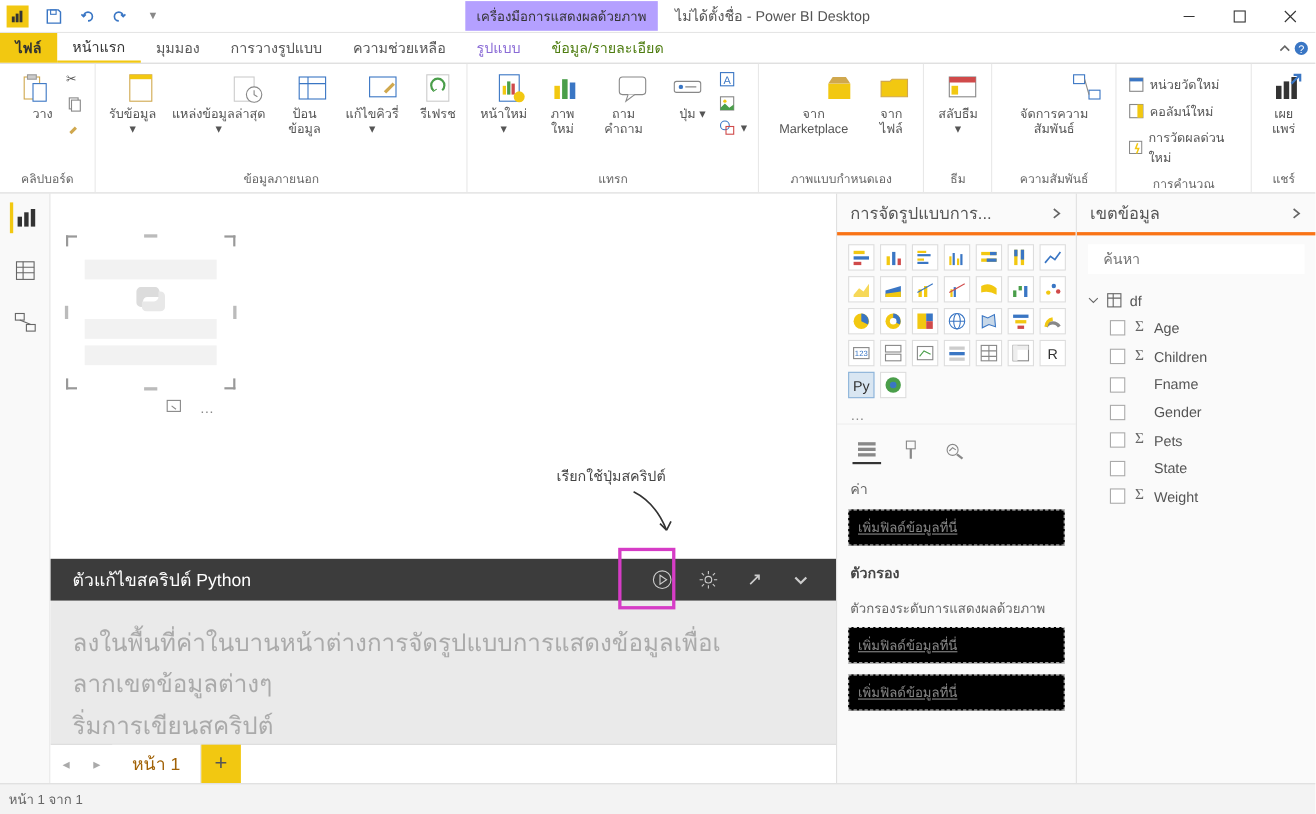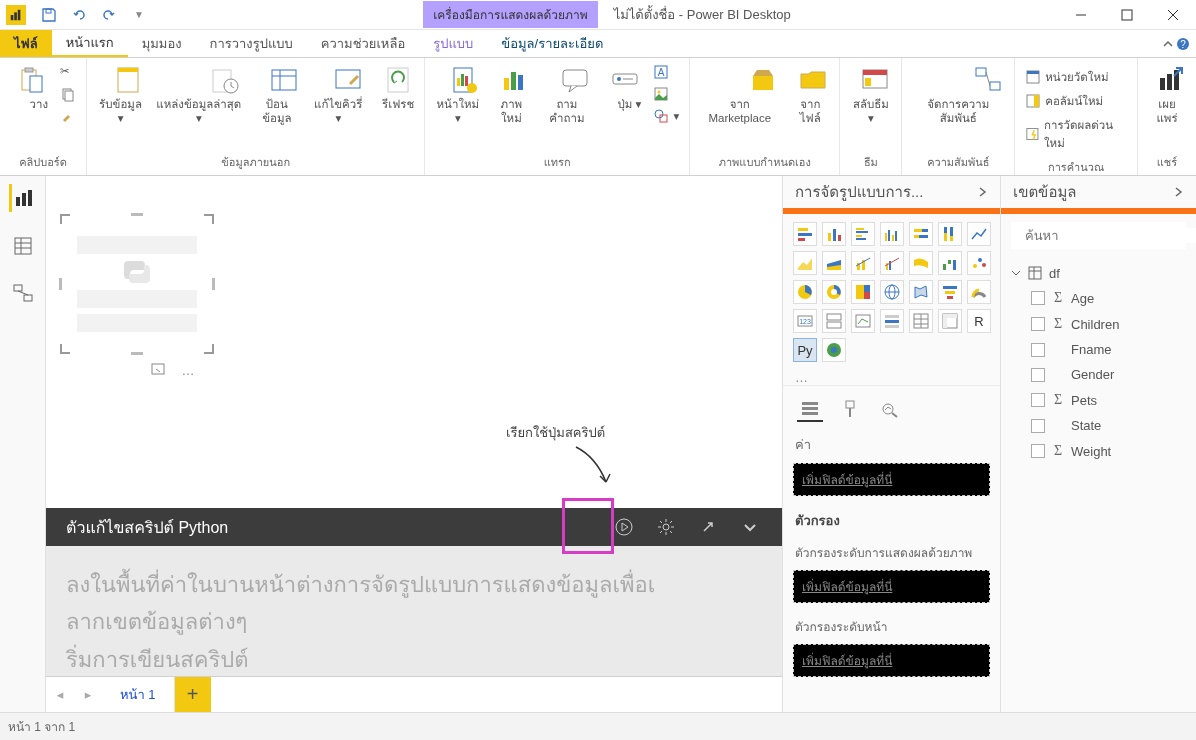--- a/index.html
+++ b/index.html
@@ -67,28 +67,28 @@
 .script-header { height: 38px; background: #3c3c3c; color: #fff; display: flex; align-items: center; padding: 0 20px; margin-top: auto; }
 .script-header .title { flex: 1; font-size: 16px; }
 .script-header .btns { display: flex; gap: 18px; align-items: center; }
 .script-header .sbtn { width: 24px; height: 24px; display: flex; align-items: center; justify-content: center; cursor: pointer; color: #ddd; }
 .highlight-box { position: absolute; border: 3px solid #d63cc6; width: 52px; height: 56px; pointer-events: none; }
 
 .script-body { height: 130px; background: #eaeaea; color: #aaa; font-size: 22px; padding: 20px; line-height: 1.7; overflow: hidden; }
 
 .page-tabs { height: 36px; background: #fff; border-top: 1px solid #d0d0d0; display: flex; align-items: stretch; }
 .page-nav { width: 28px; display: flex; align-items: center; justify-content: center; color: #aaa; cursor: pointer; }
-.page-tab-item { padding: 0 18px; display: flex; align-items: center; font-size: 13px; color: #1d4ed8; cursor: pointer; background: #fff; border-right: 1px solid #e0e0e0; }
+.page-tab-item { padding: 0 18px; display: flex; align-items: center; font-size: 16px; color: #a16207; cursor: pointer; background: #fff; border-right: 1px solid #e0e0e0; }
 .page-add { width: 36px; background: #f2c811; display: flex; align-items: center; justify-content: center; font-size: 20px; color: #555; cursor: pointer; }
 
 
 .panel { border-left: 1px solid #e0e0e0; background: #fafafa; display: flex; flex-direction: column; }
 .panel.viz { width: 218px; }
-.panel.fields { width: 196px; }
-.panel-header { height: 38px; display: flex; align-items: center; padding: 0 12px; font-size: 15px; color: #555; border-bottom: 6px solid #f97316; }
+.panel.fields { width: 218px; }
+.panel-header { height: 38px; display: flex; align-items: center; padding: 0 12px; font-size: 15px; color: #555; border-bottom: 3px solid #f97316; }
 .panel-header .exp { margin-left: auto; cursor: pointer; }
 
 .viz-grid { padding: 8px 10px; display: grid; grid-template-columns: repeat(7, 24px); gap: 5px; }
 .viz-icon { width: 24px; height: 24px; background: #fff; border: 1px solid #ddd; display: flex; align-items: center; justify-content: center; cursor: pointer; }
 .viz-icon.py { background: #d9e6f2; border: 1px solid #8cb3d9; }
 .viz-ellipsis { padding: 0 12px; color: #888; cursor: pointer; }
 
 .viz-mode-tabs { display: flex; gap: 14px; padding: 10px 14px 6px; border-top: 1px solid #eee; }
 .mode-tab { width: 26px; height: 26px; display: flex; align-items: center; justify-content: center; cursor: pointer; }
 .mode-tab.active { border-bottom: 2px solid #333; }
@@ -167,21 +167,21 @@
   </div>
 </div>
 
 <div class="ribbon-tabs">
   <div class="ribbon-tab file">ไฟล์</div>
   <div class="ribbon-tab active">หน้าแรก</div>
   <div class="ribbon-tab">มุมมอง</div>
   <div class="ribbon-tab">การวางรูปแบบ</div>
   <div class="ribbon-tab">ความช่วยเหลือ</div>
   <div class="ribbon-tab" style="color:#8a6bd6;">รูปแบบ</div>
-  <div class="ribbon-tab" style="color:#0c4a6e;">ข้อมูล/รายละเอียด</div>
+  <div class="ribbon-tab" style="color:#4d7c0f;">ข้อมูล/รายละเอียด</div>
   <div class="spacer"></div>
   <div class="ribbon-collapse">
     <svg width="12" height="12">
         <path d="M2 8 L6 4 L10 8" fill="none" stroke="#666" stroke-width="1.5"></path>
       </svg>
     <svg width="14" height="14">
         <circle cx="7" cy="7" r="6" fill="#3a76c4"></circle>
         <text x="7" y="11" font-size="10" fill="#fff" text-anchor="middle">?</text>
       </svg>
   </div>
@@ -795,21 +795,20 @@
           </svg>
         </div>
     </div>
 
     <div class="section-label">ค่า</div>
     <div class="field-well">เพิ่มฟิลด์ข้อมูลที่นี่</div>
 
     <div class="section-label" style="font-weight:600;color:#444;">ตัวกรอง</div>
     <div class="section-label" style="font-size:12px;">ตัวกรองระดับการแสดงผลด้วยภาพ</div>
     <div class="field-well">เพิ่มฟิลด์ข้อมูลที่นี่</div>
-    <div class="section-label" style="font-size:12px;">ตัวกรองระดับหน้า</div>
     <div class="field-well" style="margin-bottom:0;">เพิ่มฟิลด์ข้อมูลที่นี่</div>
   </div>
 
   <div class="panel fields">
     <div class="panel-header">
       <span>เขตข้อมูล</span>
       <span class="exp">
           <svg width="12" height="12">
             <path d="M4 2 L9 6 L4 10" fill="none" stroke="#666" stroke-width="1.5"></path>
           </svg>

